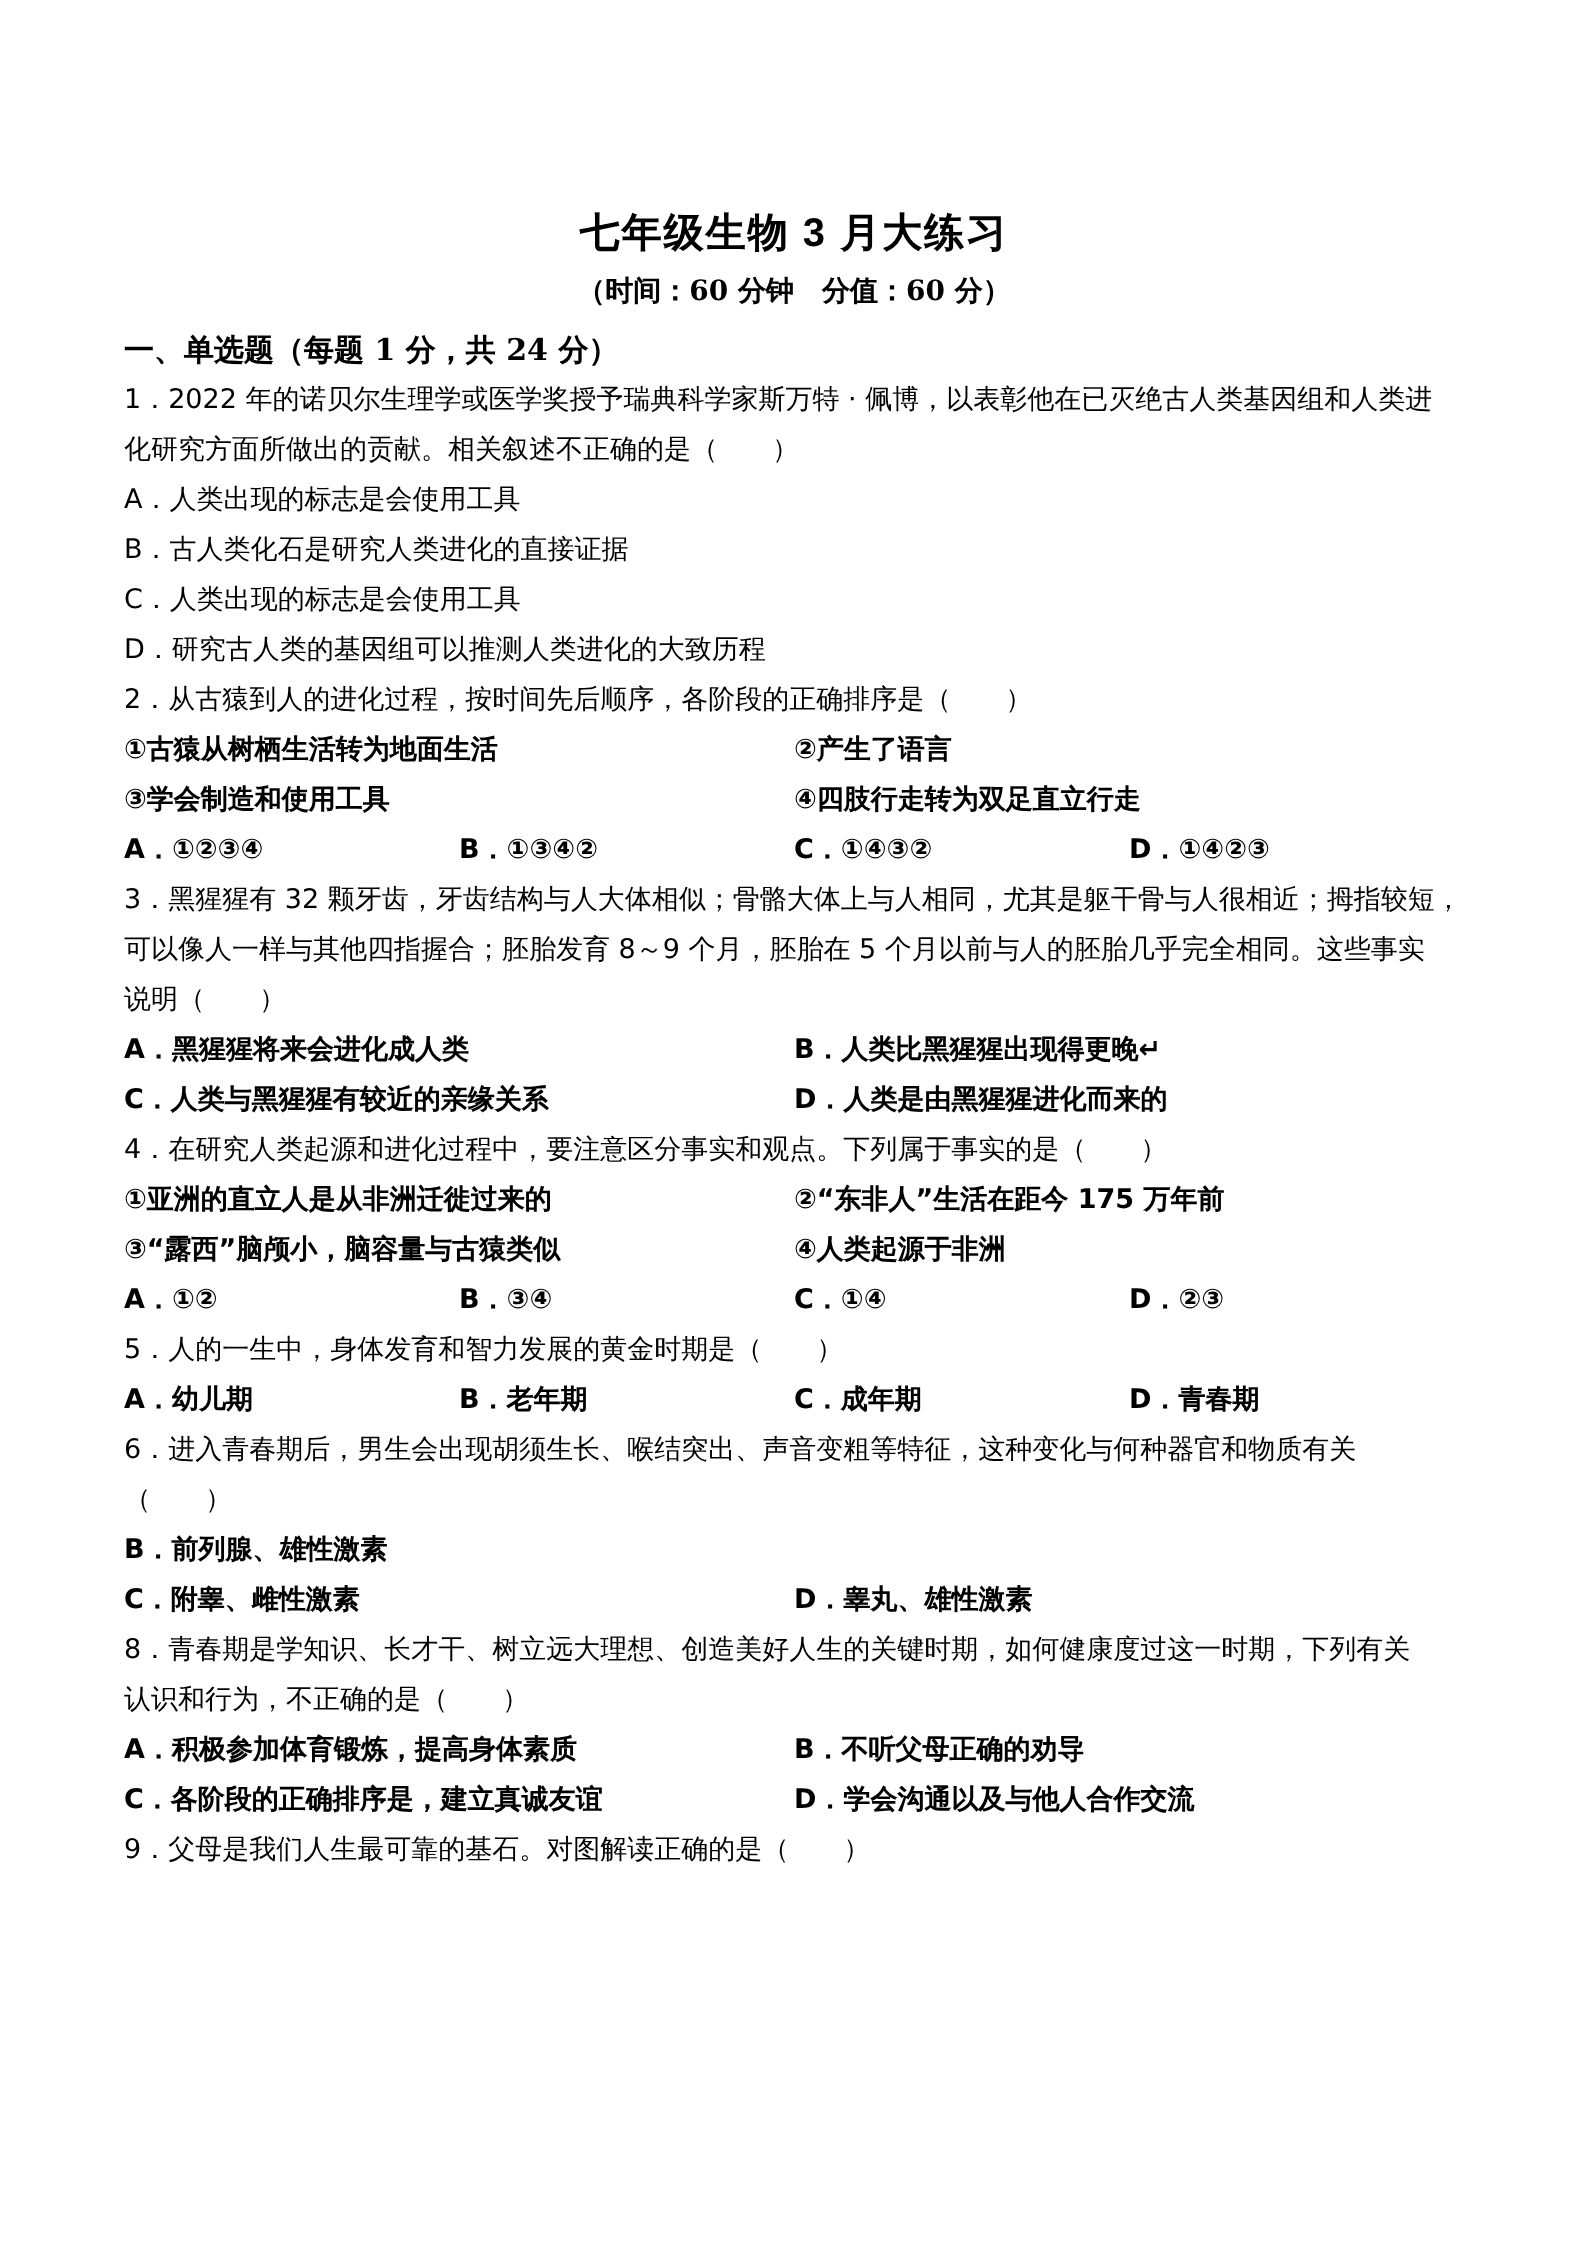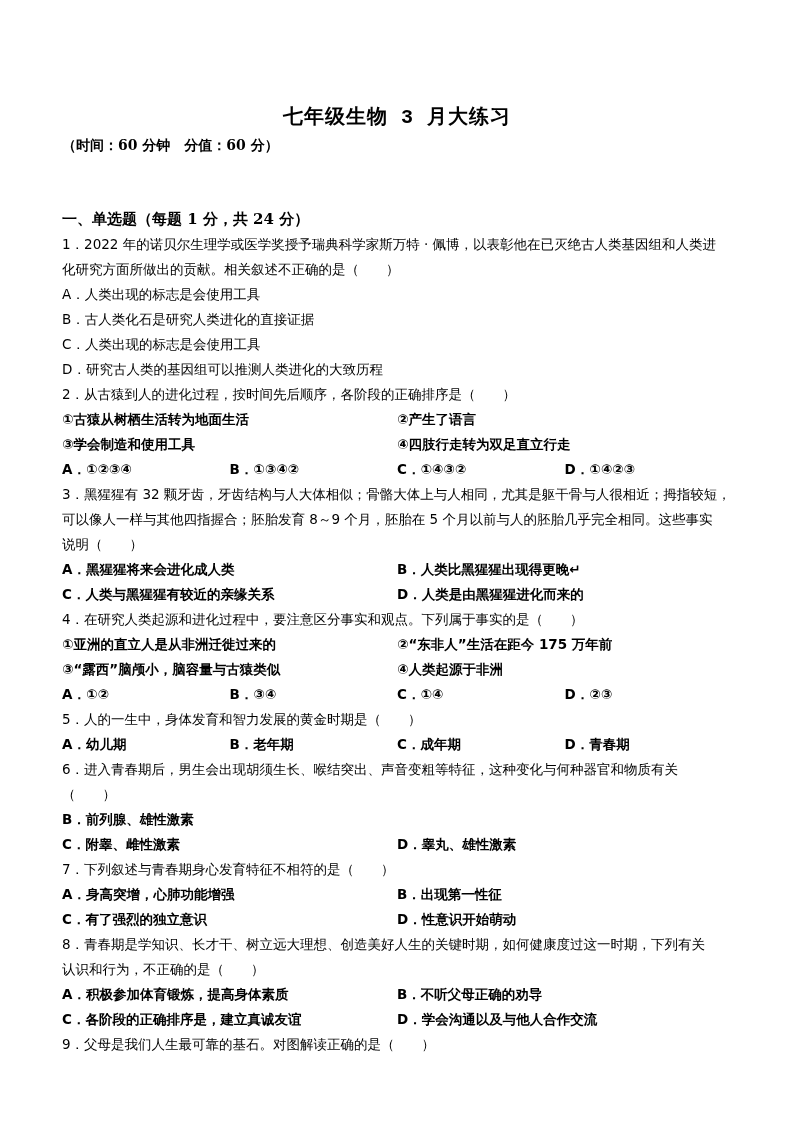--- a/index.html
+++ b/index.html
@@ -1,25 +1,25 @@
 <!DOCTYPE html>
 <html><head>
 <meta charset="utf-8">
 <style>
   html, body { margin: 0; padding: 0; background: #ffffff; }
   body { width: 794px; height: 1123px; position: relative; overflow: hidden;
          font-family: "DejaVu Sans", "Liberation Sans", sans-serif; color: #000; }
   .page { position: absolute; left: 62px; top: 0; width: 670px; }
   .title { position: absolute; top: 103px; left: 0; width: 670px; text-align: center;
-           font-family: Liberation Mono, monospace; font-weight: bold; font-size: 20px; letter-spacing: 1px; }
-  .subtitle { position: absolute; top: 137px; left: 0; width: 670px; text-align: left;
+           font-family: Liberation Sans, sans-serif; font-weight: bold; font-size: 20px; letter-spacing: 1px; }
+  .subtitle { position: absolute; top: 137px; left: 0; width: 670px; text-align: center;
            font-family: "DejaVu Serif", "Liberation Serif", serif; font-weight: bold; font-size: 14px; }
   .content { position: absolute; top: 163px; left: 0; width: 670px; }
   .line { height: 25px; line-height: 25px; font-size: 13.5px; white-space: nowrap; }
-  .section { font-family: "DejaVu Serif", "Liberation Serif", serif; font-weight: bold; font-size: 15px; margin-top: 44px; }
+  .section { font-family: "DejaVu Serif", "Liberation Serif", serif; font-weight: bold; font-size: 15px; }
   .row { display: flex; height: 25px; line-height: 25px; font-size: 13.5px; white-space: nowrap; font-weight: bold; }
   .row.four > span { width: 177px; }
   .row.two > span { width: 353px; }
 </style>
 </head>
 <body>
 
 <div class="page">
   <div class="title">七年级生物 3 月大练习</div>
   <div class="subtitle">（时间：60 分钟　分值：60 分）</div>
@@ -101,31 +101,20 @@
       <div class="line">（　　）</div>
       <div class="row two">
         <span>B．前列腺、雄性激素</span>
       </div>
       <div class="row two">
         <span>C．附睾、雌性激素</span>
         <span>D．睾丸、雄性激素</span>
       </div>
     </div>
 
-    <div>
-      <div class="line">7．下列叙述与青春期身心发育特征不相符的是（　　）</div>
-      <div class="row two">
-        <span>A．身高突增，心肺功能增强</span>
-        <span>B．出现第一性征</span>
-      </div>
-      <div class="row two">
-        <span>C．有了强烈的独立意识</span>
-        <span>D．性意识开始萌动</span>
-      </div>
-    </div>
 
     <div>
       <div class="line">8．青春期是学知识、长才干、树立远大理想、创造美好人生的关键时期，如何健康度过这一时期，下列有关</div>
       <div class="line">认识和行为，不正确的是（　　）</div>
       <div class="row two">
         <span>A．积极参加体育锻炼，提高身体素质</span>
         <span>B．不听父母正确的劝导</span>
       </div>
       <div class="row two">
         <span>C．各阶段的正确排序是，建立真诚友谊</span>

